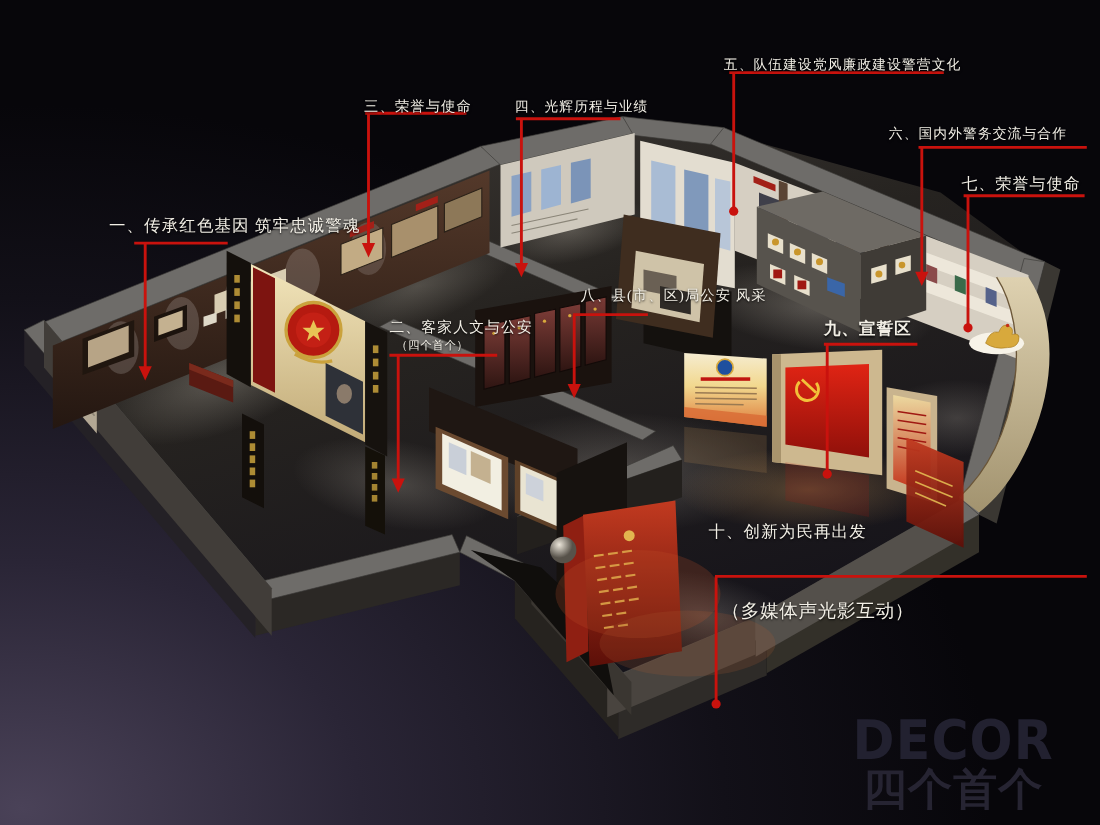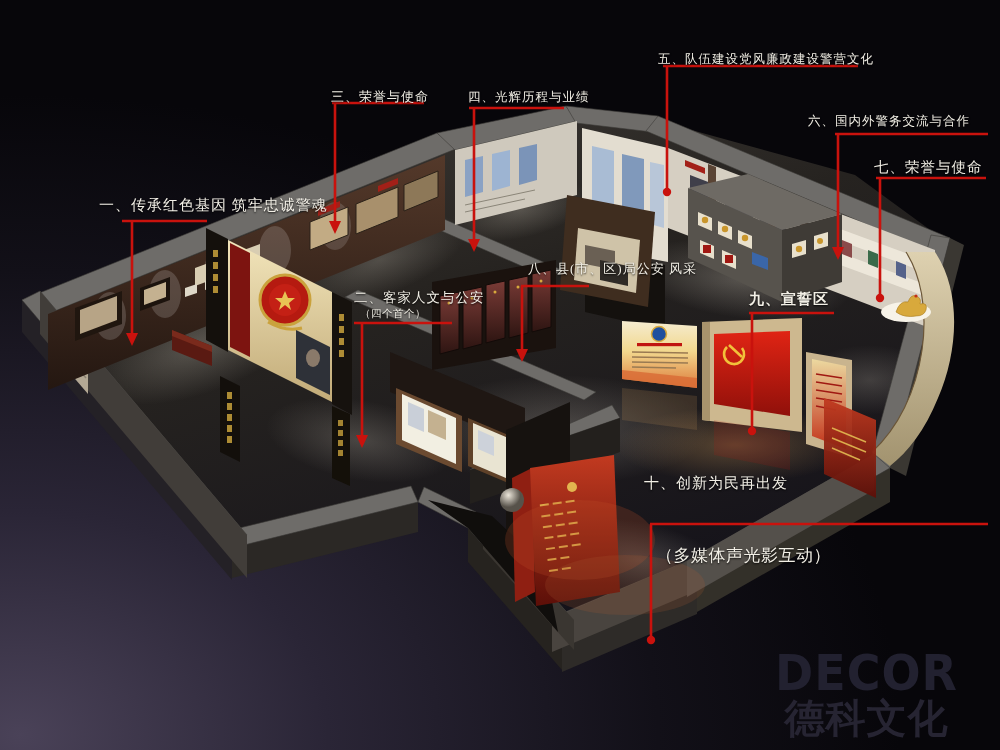--- a/index.html
+++ b/index.html
@@ -400,16 +400,16 @@
 <div class="lbl" style="left:658px;top:51px;font-size:12.5px;">五、队伍建设党风廉政建设警营文化</div>
 <div class="lbl" style="left:808px;top:113px;font-size:12.5px;">六、国内外警务交流与合作</div>
 <div class="lbl" style="left:874px;top:158px;font-size:14.5px;">七、荣誉与使命</div>
 <div class="lbl" style="left:504px;top:260px;font-size:13px;margin-left:24px;">八、县(市、区)局公安 风采</div>
 <div class="lbl" style="left:749px;top:290px;font-size:15px;font-weight:bold;">九、宣誓区</div>
 <div class="lbl" style="left:644px;top:474px;font-size:15px;">十、创新为民再出发</div>
 <div class="lbl sub" style="left:656px;top:500px;font-size:17px;margin-top:44px;">（多媒体声光影互动）</div>
 
 <div class="logo">
   <div class="logo-brand">DECOR</div>
-  <div class="logo-cn">德科文化</div>
+  <div class="logo-cn">四个首个</div>
 </div>
 
 </div>
 
 </body></html>

